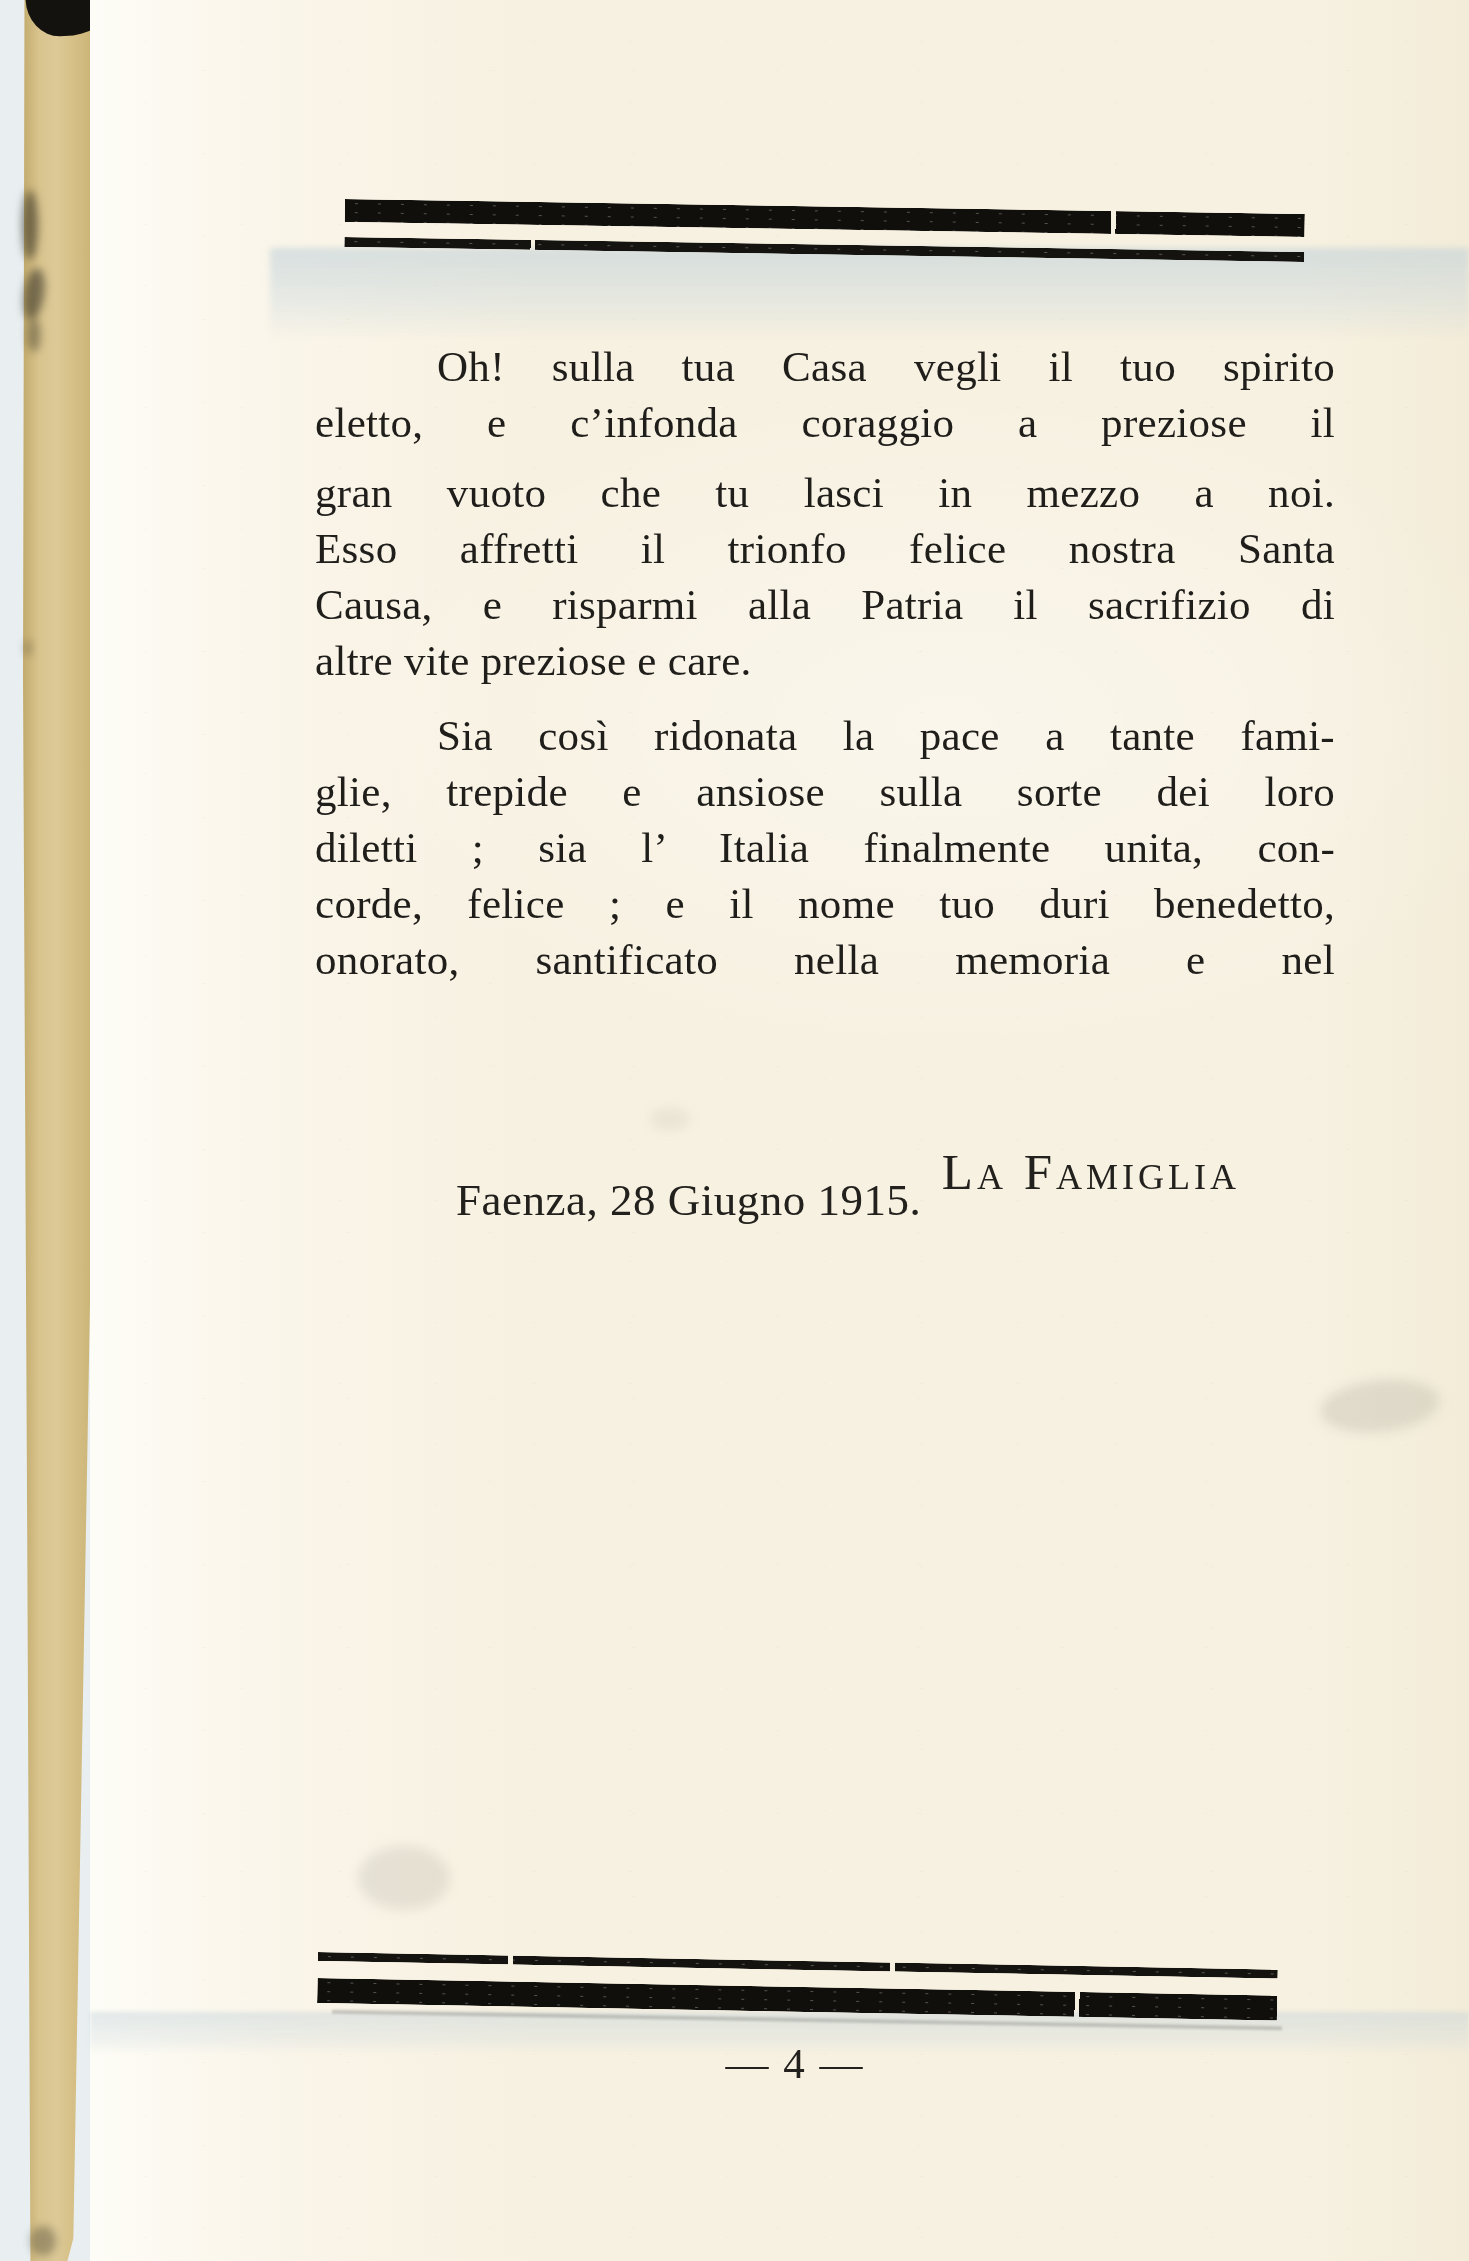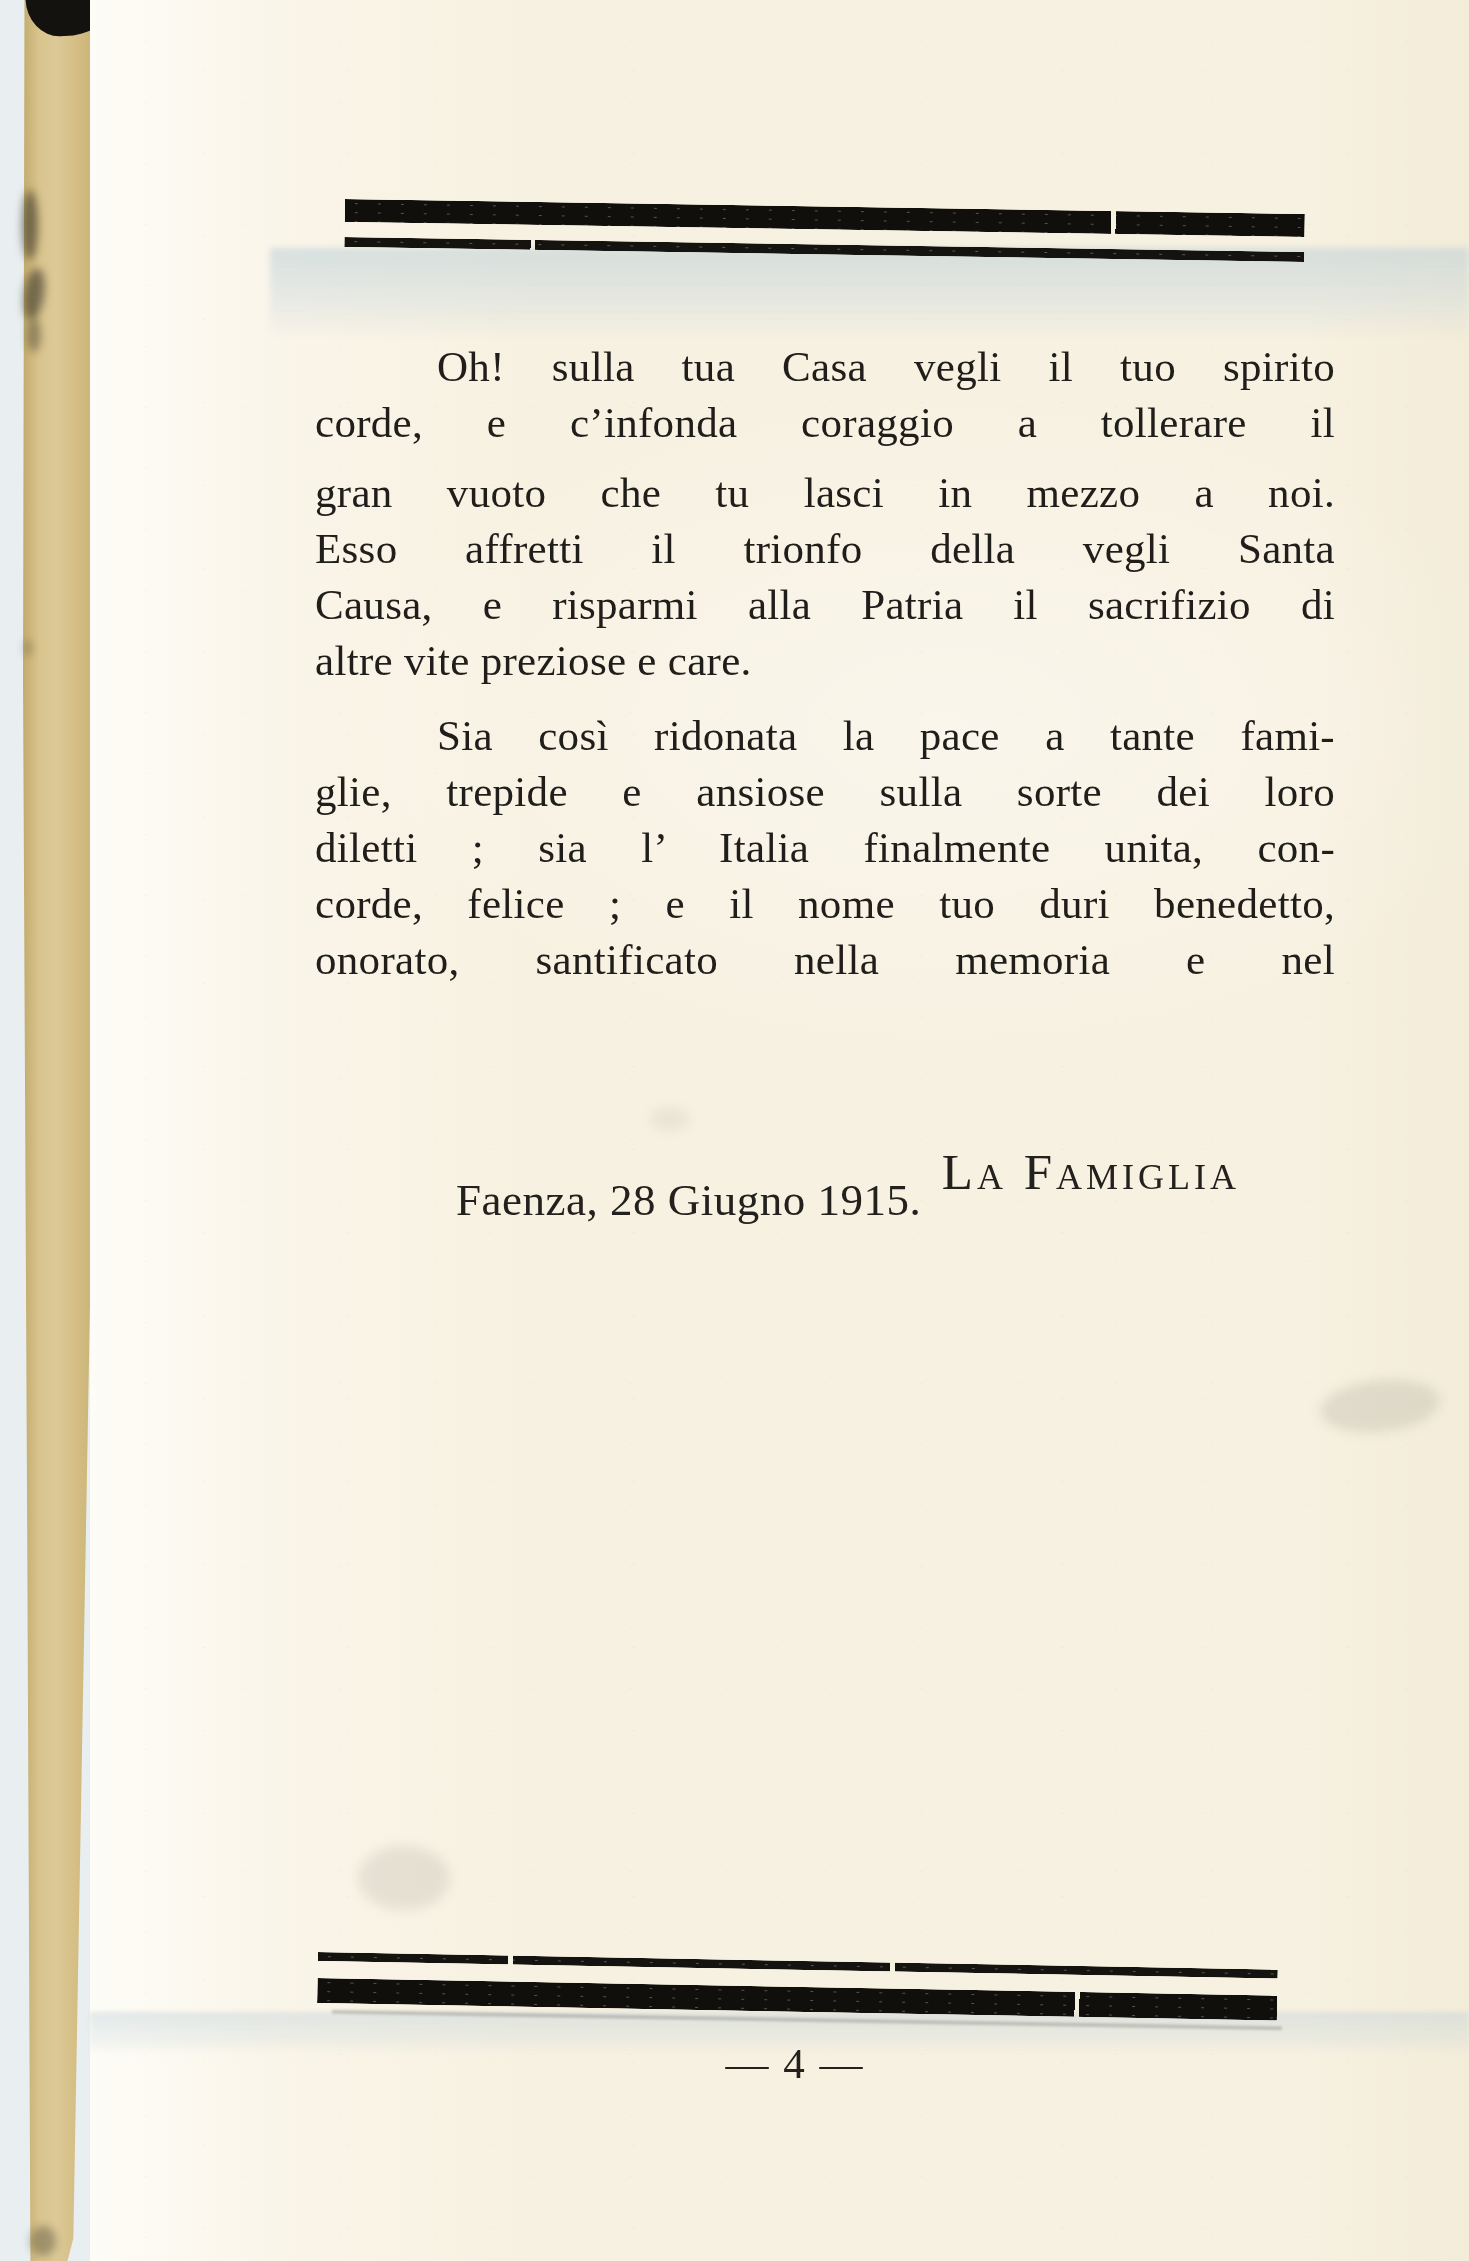--- a/index.html
+++ b/index.html
@@ -142,26 +142,26 @@
   <div class="smudge pg-sm3"></div>
   <div class="under-rule-shadow"></div>
 
   <div class="ornament orn-top">
     <div class="bar bar-thick"></div>
     <div class="bar bar-thin"></div>
   </div>
 
   <div class="textblock tb-a">
     <div class="line first">Oh! sulla tua Casa vegli il tuo spirito</div>
-    <div class="line">corde, e c’infonda coraggio a tollerare il</div>
+    <div class="line">eletto, e c’infonda coraggio a preziose il</div>
   </div>
 
   <div class="textblock tb-b">
     <div class="line">gran vuoto che tu lasci in mezzo a noi.</div>
-    <div class="line">Esso affretti il trionfo della vegli Santa</div>
+    <div class="line">Esso affretti il trionfo felice nostra Santa</div>
     <div class="line">Causa, e risparmi alla Patria il sacrifizio di</div>
     <div class="line end">altre vite preziose e care.</div>
   </div>
 
   <div class="textblock tb-c">
     <div class="line first">Sia così ridonata la pace a tante fami-</div>
     <div class="line">glie, trepide e ansiose sulla sorte dei loro</div>
     <div class="line">diletti ; sia l’ Italia finalmente unita, con-</div>
     <div class="line">corde, felice ; e il nome tuo duri benedetto,</div>
     <div class="line">onorato, santificato nella memoria e nel</div>

